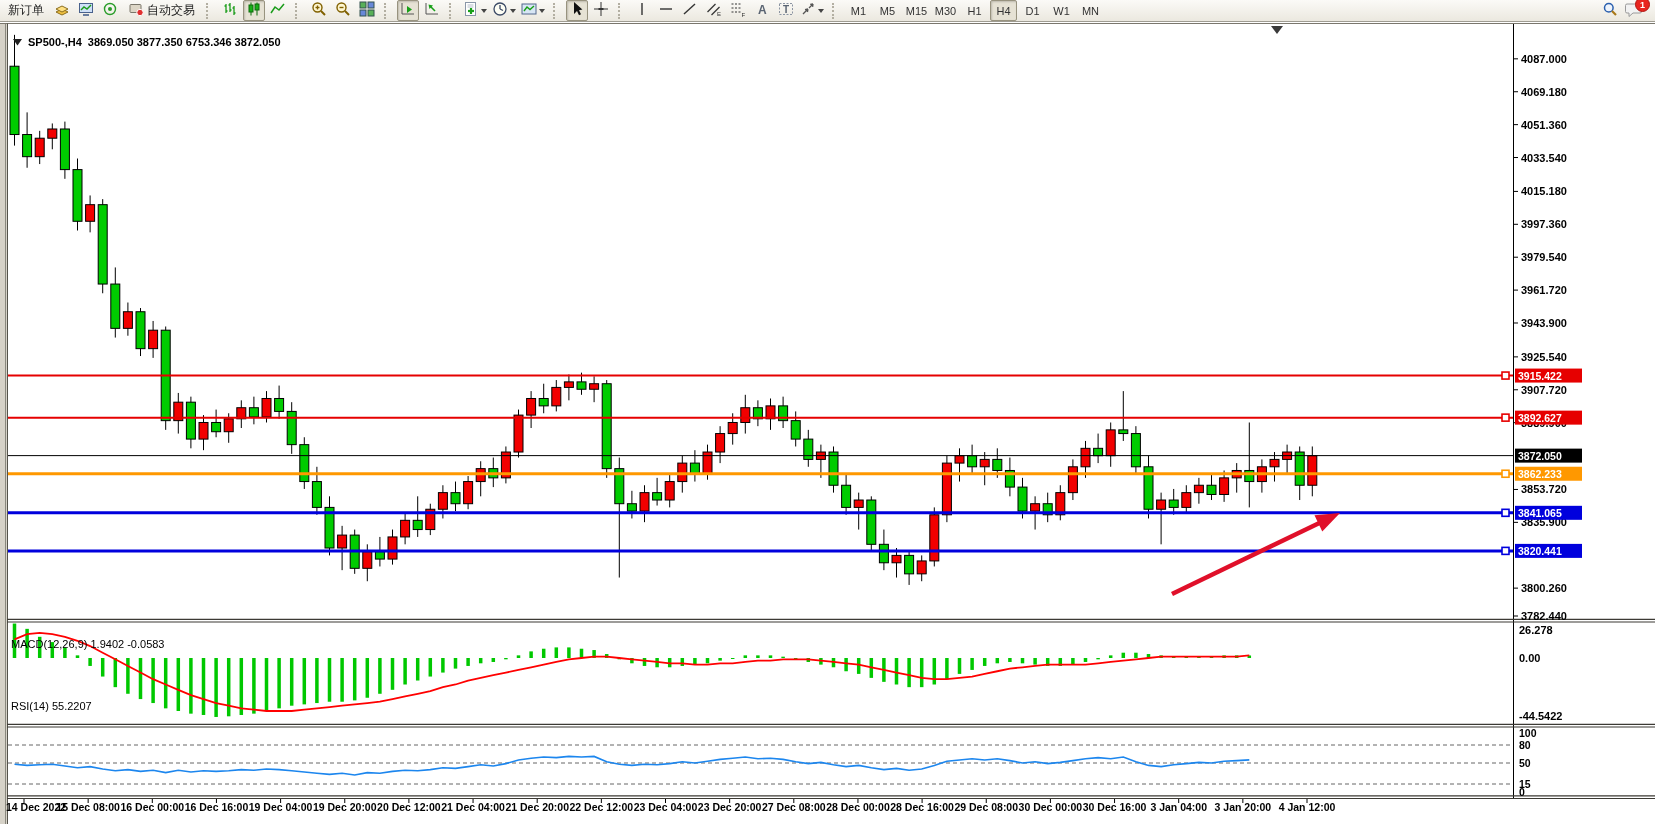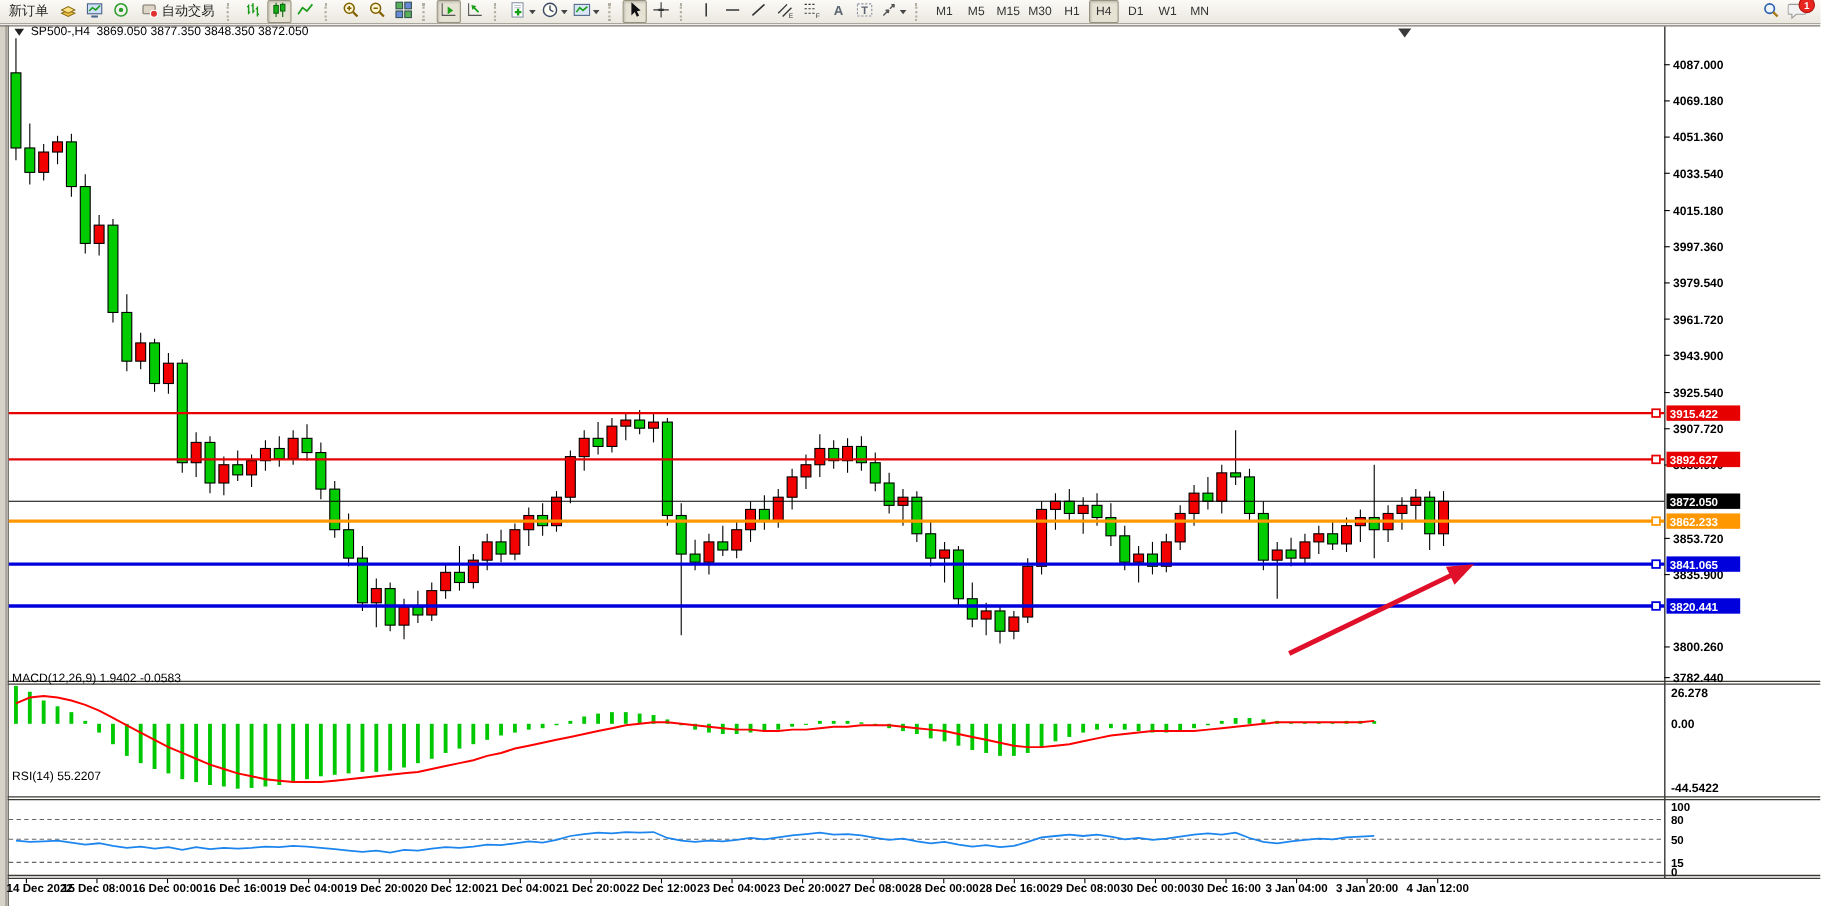--- a/index.html
+++ b/index.html
@@ -13,22 +13,22 @@
   .grip{width:6px;height:16px;border-left:2px dotted #b3afa2;margin:0 4px 0 5px;}
   .caret{width:0;height:0;border:3px solid transparent;border-top:4px solid #444;margin:4px 1px 0 2px;}
   .tf{min-width:25px;font-size:11px;color:#333;}
   .spacer{flex:1;}
   .chatwrap{position:relative;margin-right:8px;}
   .badge{position:absolute;top:-4px;right:-6px;width:13px;height:13px;border-radius:50%;
     background:#e8251f;border:1px solid #b01410;color:#fff;font-size:9px;font-weight:bold;
     display:flex;align-items:center;justify-content:center;}
   #chart-svg{position:absolute;left:0;top:0;z-index:1;}
   .overlay{position:absolute;z-index:3;font-size:11px;color:#000;white-space:nowrap;}
-  #chart-title{left:13px;top:23px;font-weight:normal;display:flex;align-items:center;gap:6px;}
-  #macd-label{left:11px;top:611px;}
+  #chart-title{left:13px;top:36px;font-weight:bold;display:flex;align-items:center;gap:6px;}
+  #macd-label{left:11px;top:638px;}
   #rsi-label{left:11px;top:700px;}
   svg text{font-family:"Liberation Sans",sans-serif;}
 </style>
 </head>
 <body>
 
 <div id="toolbar">
   <span class="tbtn txt">
       <span>新订单</span>
     </span>
@@ -671,16 +671,16 @@
       <line x1="1307" y1="799" x2="1307" y2="803" stroke="#000"></line>
       <text x="1307" y="811" font-size="10.5" font-weight="bold" fill="#000" text-anchor="middle">4 Jan 12:00</text>
     </g>
   </svg>
 
 <div class="overlay" id="chart-title">
   <svg width="9" height="7">
       <path d="M0 0 L9 0 L4.5 6.5 Z" fill="#222"></path>
     </svg>
   <span>SP500-,H4</span>
-  <span>3869.050 3877.350 3848.350 3872.050</span>
+  <span>3869.050 3877.350 6753.346 3872.050</span>
 </div>
 <div class="overlay" id="macd-label">MACD(12,26,9) 1.9402 -0.0583</div>
 <div class="overlay" id="rsi-label">RSI(14) 55.2207</div>
 
 </body></html>

